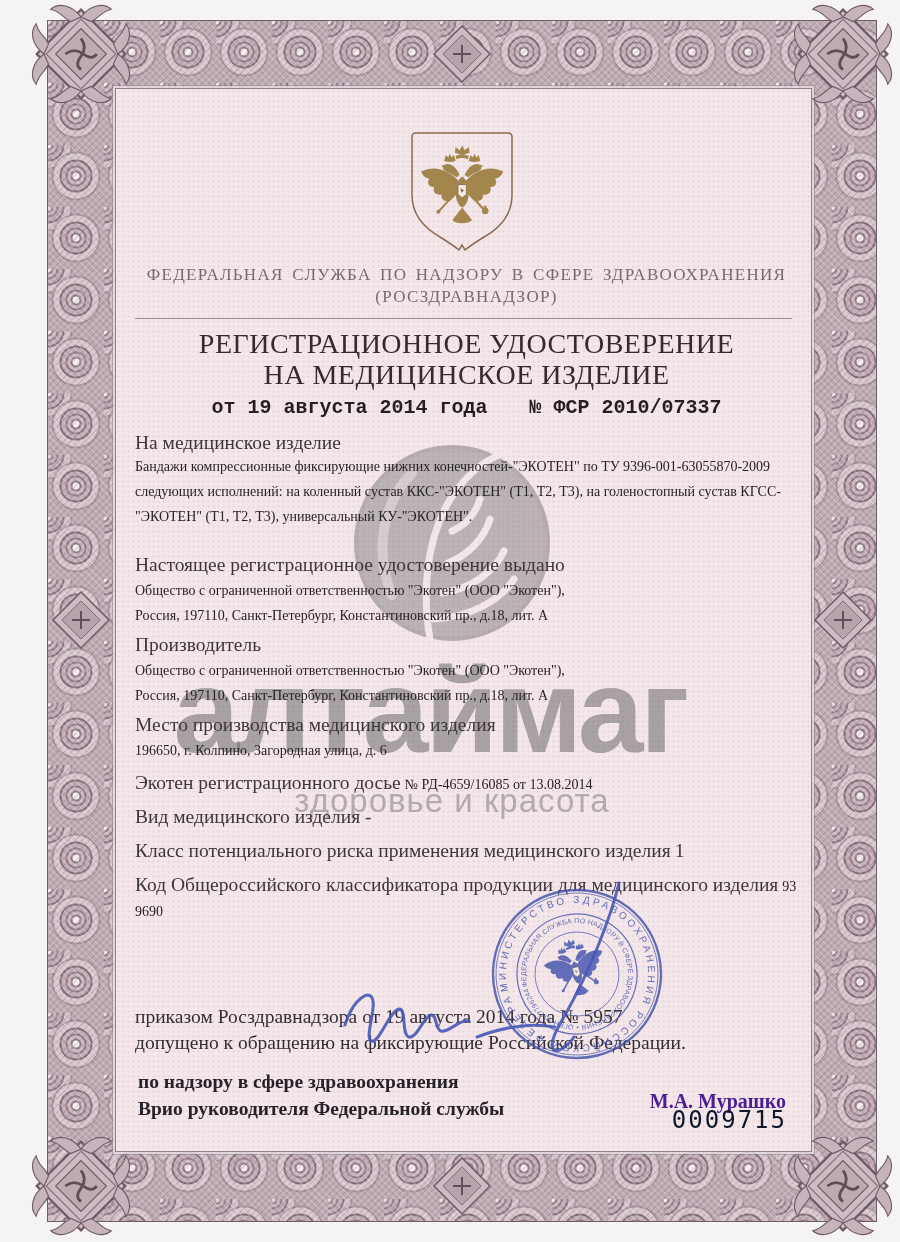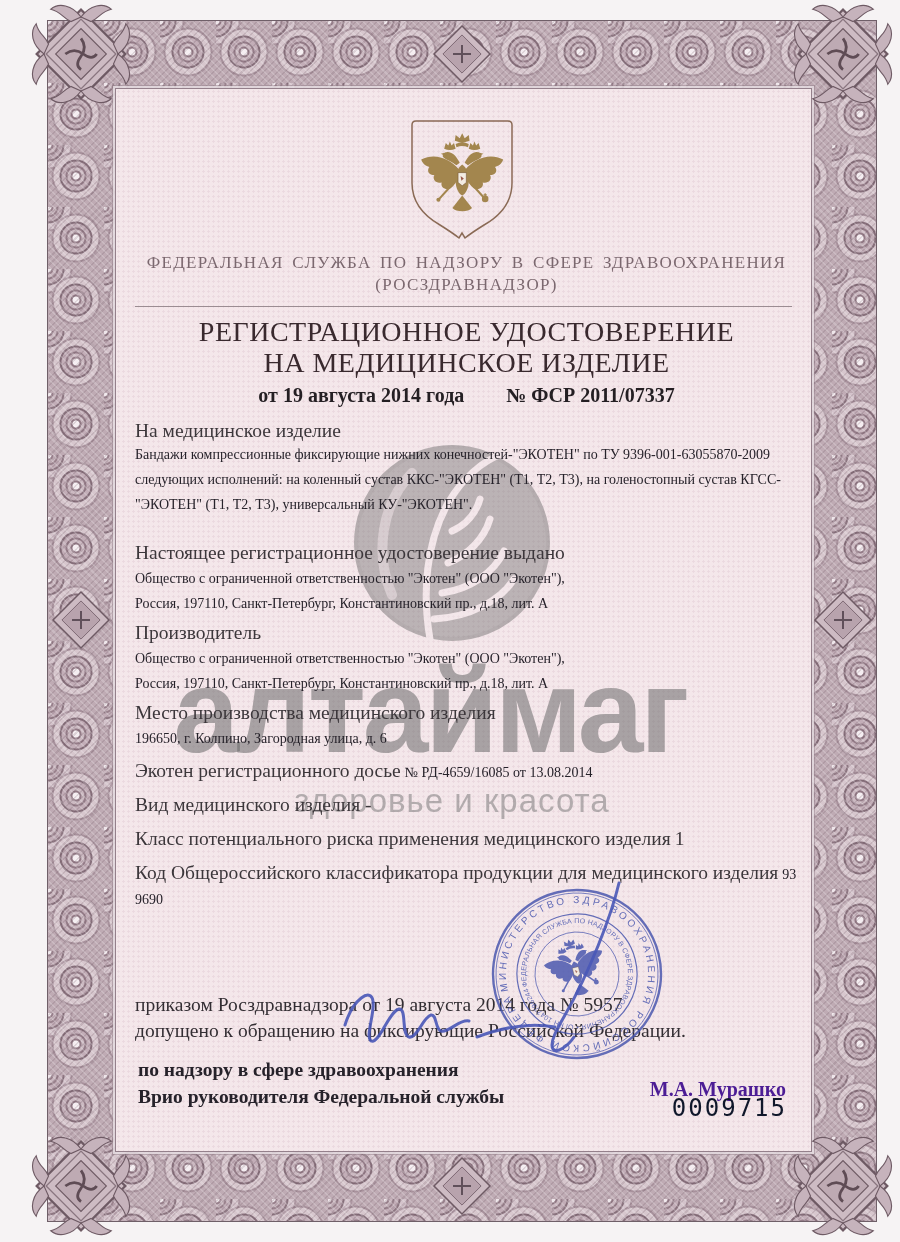--- a/index.html
+++ b/index.html
@@ -29,34 +29,34 @@
     position:absolute;left:68px;top:68px;width:695px;height:1062px;
     background:
       radial-gradient(rgba(214,182,196,0.28) 1px, rgba(0,0,0,0) 1.1px),
       #f4e7ea;
     background-size:5px 5px;
     border:1px solid #94808b;
     box-shadow:0 0 0 2px rgba(242,233,237,0.75), 0 0 0 3px rgba(148,128,138,0.5);
   }
   .ornament{position:absolute;color:#7a6570;}
   .content{
-    position:absolute;left:68px;top:52px;width:695px;height:1062px;z-index:3;
+    position:absolute;left:68px;top:64px;width:695px;height:1062px;z-index:3;
     color:#3c373b;
   }
   .t{position:absolute;left:20px;right:12px;}
   .center{text-align:center;}
   .agency{
     font-size:17px;letter-spacing:1.3px;word-spacing:3px;color:#7b686f;line-height:22px;
   }
   .rule{position:absolute;left:20px;right:18px;border-top:1.5px solid #9b8d92;}
   .doc-title{
     font-size:28px;font-weight:normal;color:#39292e;letter-spacing:0.5px;line-height:31px;
   }
   .date-line{
-    font-size:20px;font-weight:bold;color:#241f23;display:flex;justify-content:center;gap:42px;
+    font-size:20px;font-weight:bold;color:#241f23;display:flex;justify-content:center;gap:42px;font-family:Liberation Mono, monospace;
   }
   .label{font-size:19.5px;color:#3c373b;}
   .bold{font-size:14px;font-weight:normal;color:#26222a;line-height:25px;}
   .lh25{line-height:25px;}
   .order{font-size:19.5px;line-height:26px;color:#332e33;}
   .signer{font-size:19.5px;font-weight:bold;line-height:27px;color:#26222a;}
   .signer-name{position:absolute;right:24px;font-size:20px;font-weight:bold;color:#4c1d95;}
   .serial{
     position:absolute;right:23px;
     font-family:"DejaVu Sans Mono", monospace;
@@ -194,21 +194,21 @@
 
     <div class="t center doc-title" style="top:244px">
       <div>РЕГИСТРАЦИОННОЕ УДОСТОВЕРЕНИЕ</div>
       <div>НА МЕДИЦИНСКОЕ ИЗДЕЛИЕ</div>
     </div>
 
     <div class="t date-line" style="top:312px">
       <span>от 19 августа 2014 года</span>
       <span>
         <span>№</span>
-        <span>ФСР 2011/07337</span>
+        <span>ФСР 2010/07337</span>
       </span>
     </div>
 
     <div class="t label" style="top:348px">На медицинское изделие</div>
     <div class="t bold lh25" style="top:370px">Бандажи компрессионные фиксирующие нижних конечностей-"ЭКОТЕН" по ТУ 9396-001-63055870-2009 следующих исполнений: на коленный сустав ККС-"ЭКОТЕН" (Т1, Т2, Т3), на голеностопный сустав КГСС-"ЭКОТЕН" (Т1, Т2, Т3), универсальный КУ-"ЭКОТЕН".</div>
 
     <div class="t label" style="top:470px">Настоящее регистрационное удостоверение выдано</div>
     <div class="t bold lh25" style="top:494px">
       <div>Общество с ограниченной ответственностью "Экотен" (ООО "Экотен"),</div>
       <div>Россия, 197110, Санкт-Петербург, Константиновский пр., д.18, лит. А</div>

